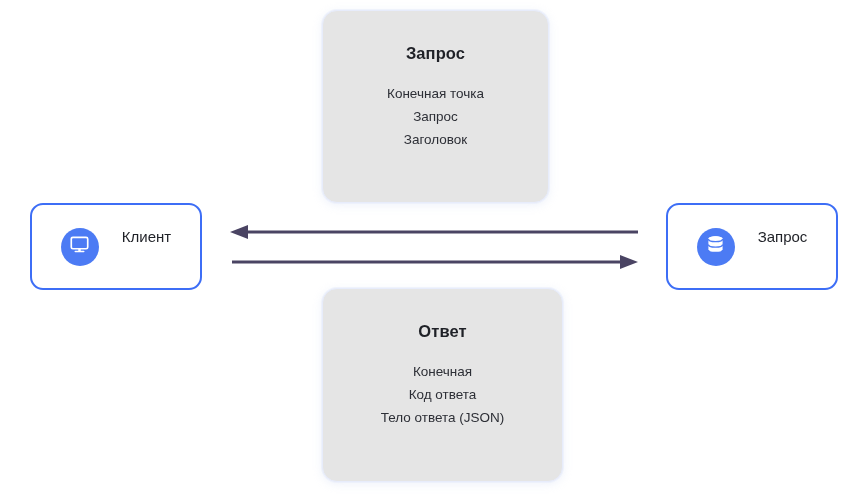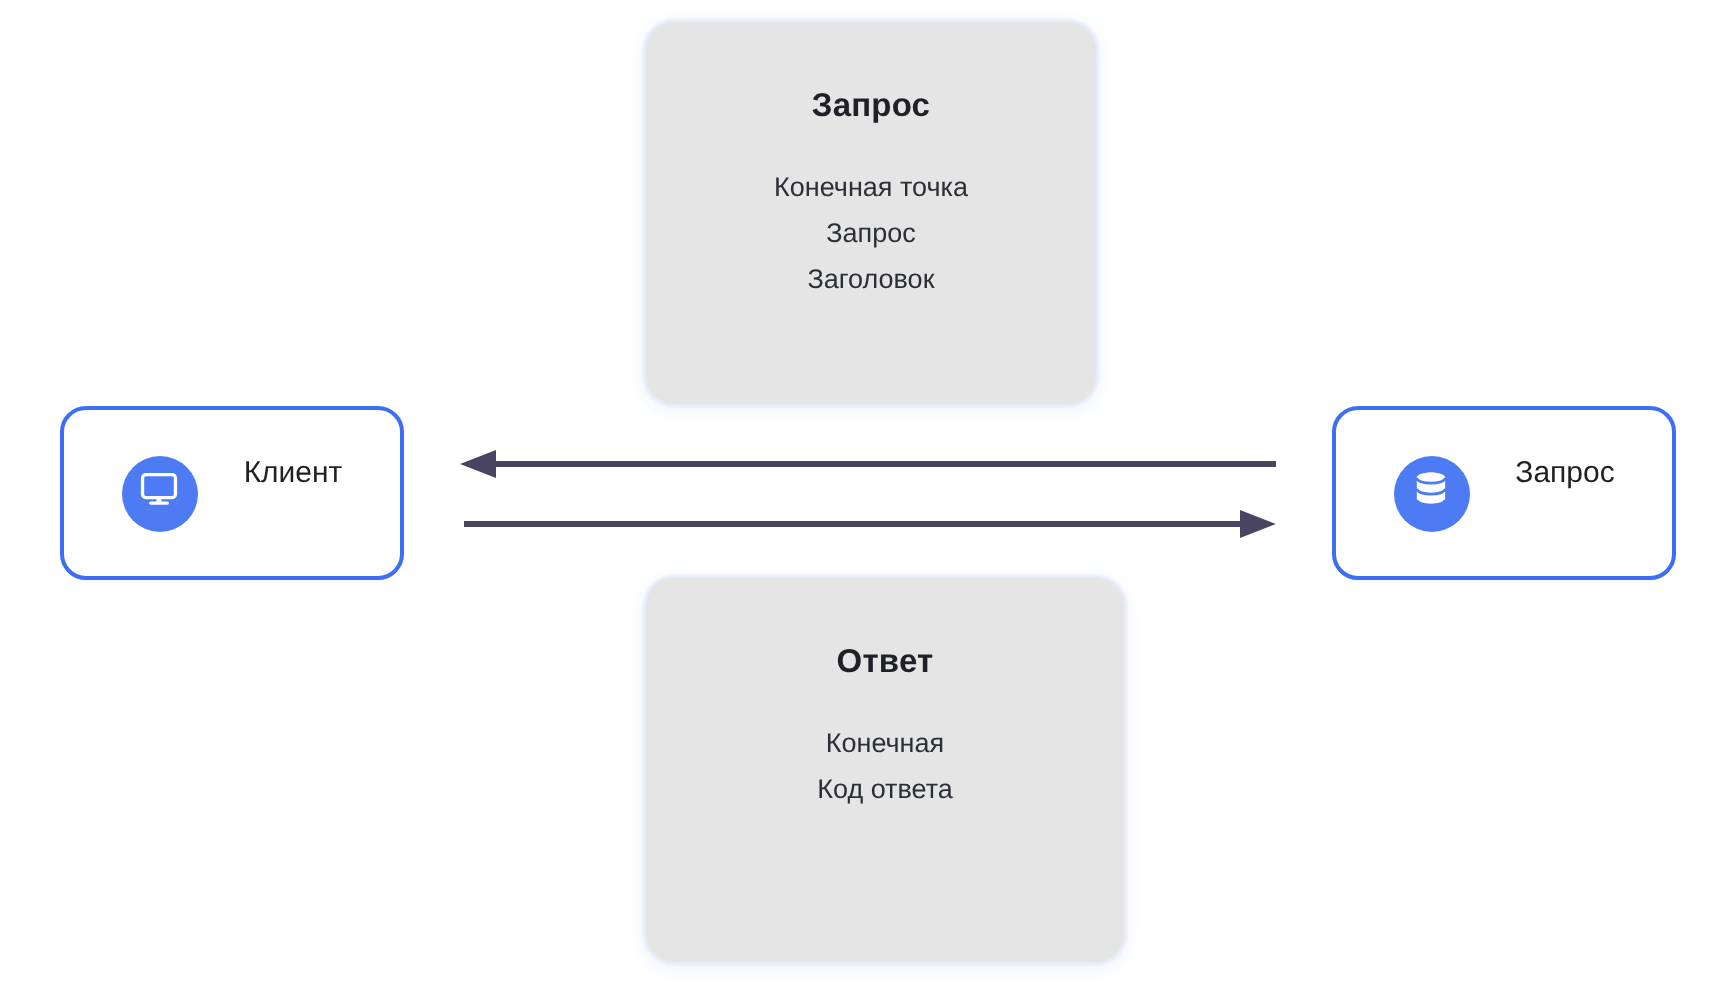--- a/index.html
+++ b/index.html
@@ -114,20 +114,21 @@
       <div class="card-line">Запрос</div>
       <div class="card-line">Заголовок</div>
     </div>
   </div>
 
   <div class="info-card" id="card-response">
     <div class="card-title">Ответ</div>
     <div class="card-lines">
       <div class="card-line">Конечная</div>
       <div class="card-line">Код ответа</div>
+      <div class="card-line">Тело ответа (JSON)</div>
     </div>
   </div>
 
   <div class="node-box" id="node-client">
     <div class="node-inner">
       <div class="node-badge">
         <span>
           <svg width="21" height="21" viewBox="0 0 24 24" aria-hidden="true">
             <rect x="2.6" y="3.8" width="18.8" height="13.1" rx="1.9" fill="none" stroke="#ffffff" stroke-width="1.9"></rect>
             <rect x="10.6" y="16.9" width="2.8" height="2.6" fill="#ffffff"></rect>

